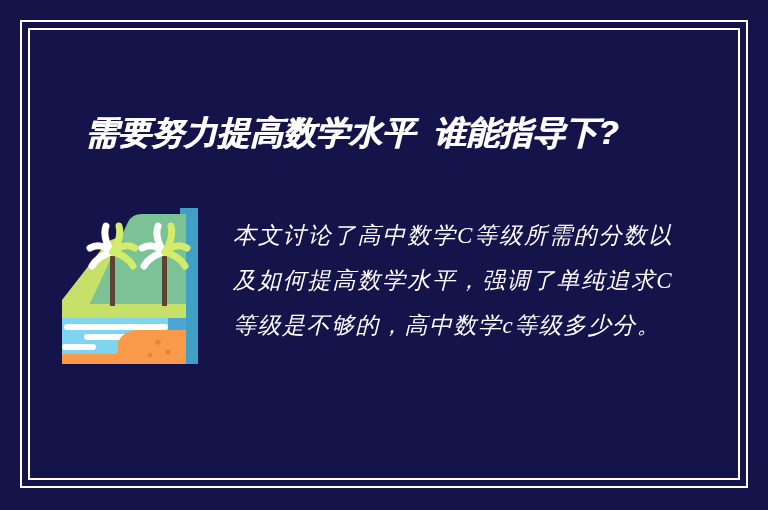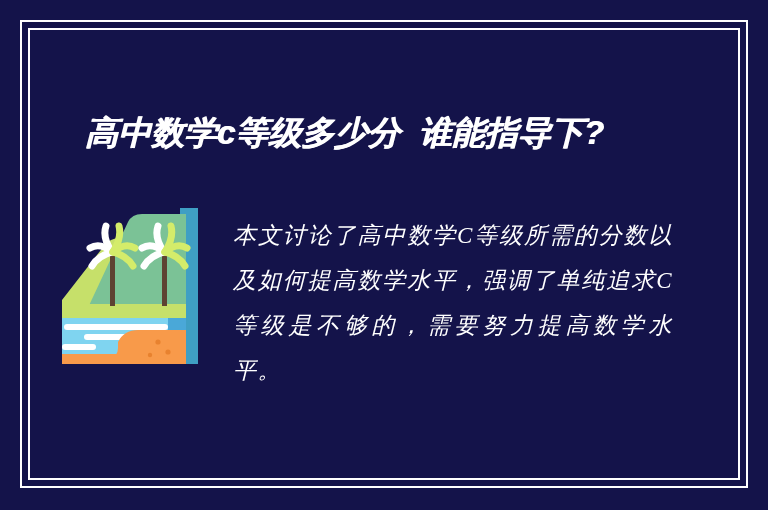--- a/index.html
+++ b/index.html
@@ -93,21 +93,21 @@
 </style>
 </head>
 <body>
 
 <div id="card">
 
   <div class="frame-outer"></div>
   <div class="frame-inner"></div>
 
   <div class="title">
-    <span>高中数学c等级多少分  谁能指导下?</span>
+    <span>需要努力提高数学水平  谁能指导下?</span>
   </div>
 
   <div class="content">
 
     <div class="illustration">
       <svg width="136" height="156" viewBox="0 0 136 156" xmlns="http://www.w3.org/2000/svg">
 
         <rect x="118" y="0" width="18" height="156" fill="#3f9fc4"></rect>
 
         <path d="M0 104 L0 92 L42 38 Q48 30 58 30 L124 30 L124 104 Z" fill="#c6e06a"></path>
@@ -149,16 +149,16 @@
           <path d="M102 44 Q88 48 82 58"></path>
         </g>
         <g fill="none" stroke="#d4ec6a" stroke-width="7" stroke-linecap="round">
           <path d="M103 44 Q115 34 125 40"></path>
           <path d="M103 44 Q112 30 109 18"></path>
           <path d="M103 44 Q117 48 123 58"></path>
         </g>
       </svg>
     </div>
 
-    <div class="body-text">本文讨论了高中数学C等级所需的分数以及如何提高数学水平，强调了单纯追求C等级是不够的，需要努力提高数学水平。</div>
+    <div class="body-text">本文讨论了高中数学C等级所需的分数以及如何提高数学水平，强调了单纯追求C等级是不够的，高中数学c等级多少分。</div>
 
   </div>
 </div>
 
 </body></html>

